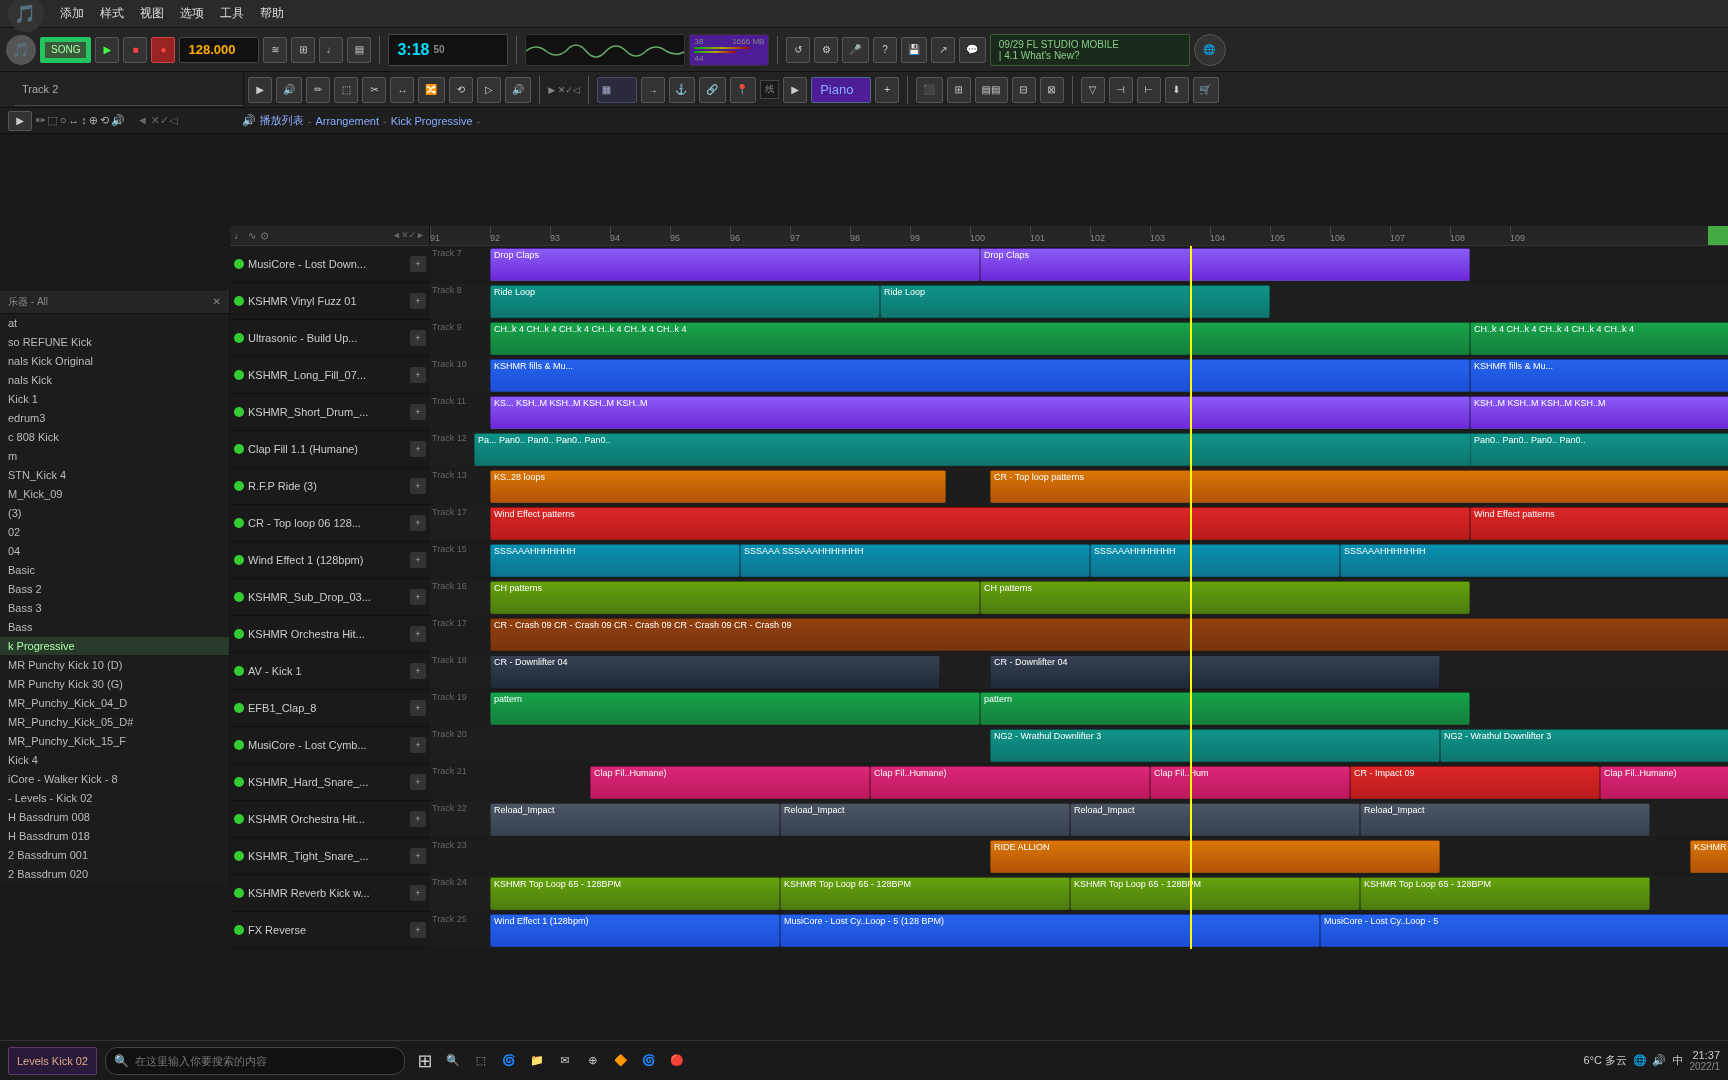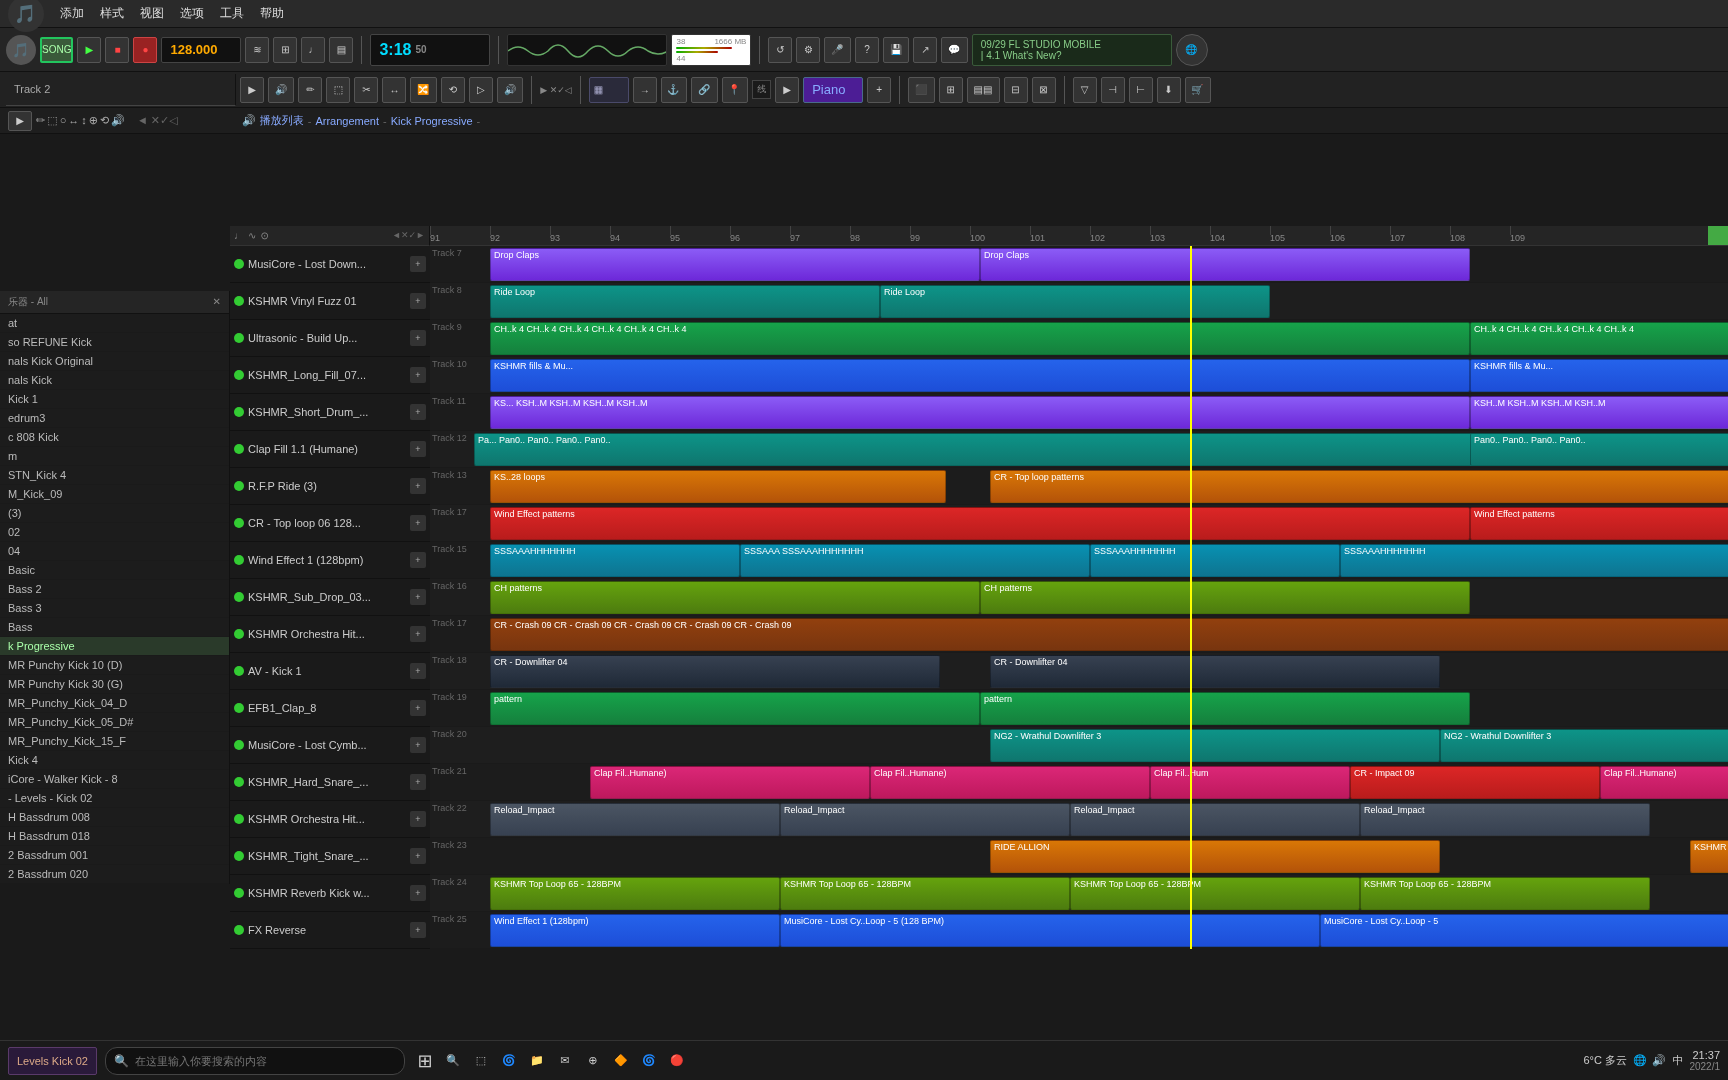--- a/index.html
+++ b/index.html
@@ -52,23 +52,23 @@
       border-radius: 2px;
       height: 26px;
       display: flex;
       align-items: center;
       justify-content: center;
       min-width: 24px;
     }
     .toolbar-btn.red { background: #922; border-color: #c44; }
     .song-label {
       background: #3a5a3a;
-      border: 2px solid #22c55e;
+      border: 5px solid #22c55e;
       color: #afa;
-      padding: 2px 0;
+      padding: 2px 6px;
       font-size: 10px;
       border-radius: 2px;
       height: 26px;
       display: flex; align-items: center;
     }
     .bpm-display {
       background: #111;
       border: 1px solid #444;
       color: #fa0;
       padding: 2px 8px;
@@ -94,21 +94,21 @@
     .waveform-display {
       background: #111;
       border: 1px solid #333;
       height: 32px;
       width: 160px;
       border-radius: 2px;
       overflow: hidden;
       position: relative;
     }
     .level-display {
-      background: #ffffff;
+      background: #4c1d95;
       border: 1px solid #333;
       height: 32px;
       width: 80px;
       border-radius: 2px;
       display: flex;
       flex-direction: column;
       justify-content: center;
       padding: 2px 4px;
     }
     .level-bar {
@@ -148,21 +148,21 @@
       justify-content: center;
       min-width: 200px;
     }
 
     
     #toolbar2 {
       background: #222;
       height: 36px;
       display: flex;
       align-items: center;
-      padding: 0 6px;
+      padding: 0 14px;
       gap: 4px;
       border-bottom: 1px solid #111;
     }
 
     
     #breadcrumb-bar {
       background: #1e1e1e;
       height: 26px;
       display: flex;
       align-items: center;

